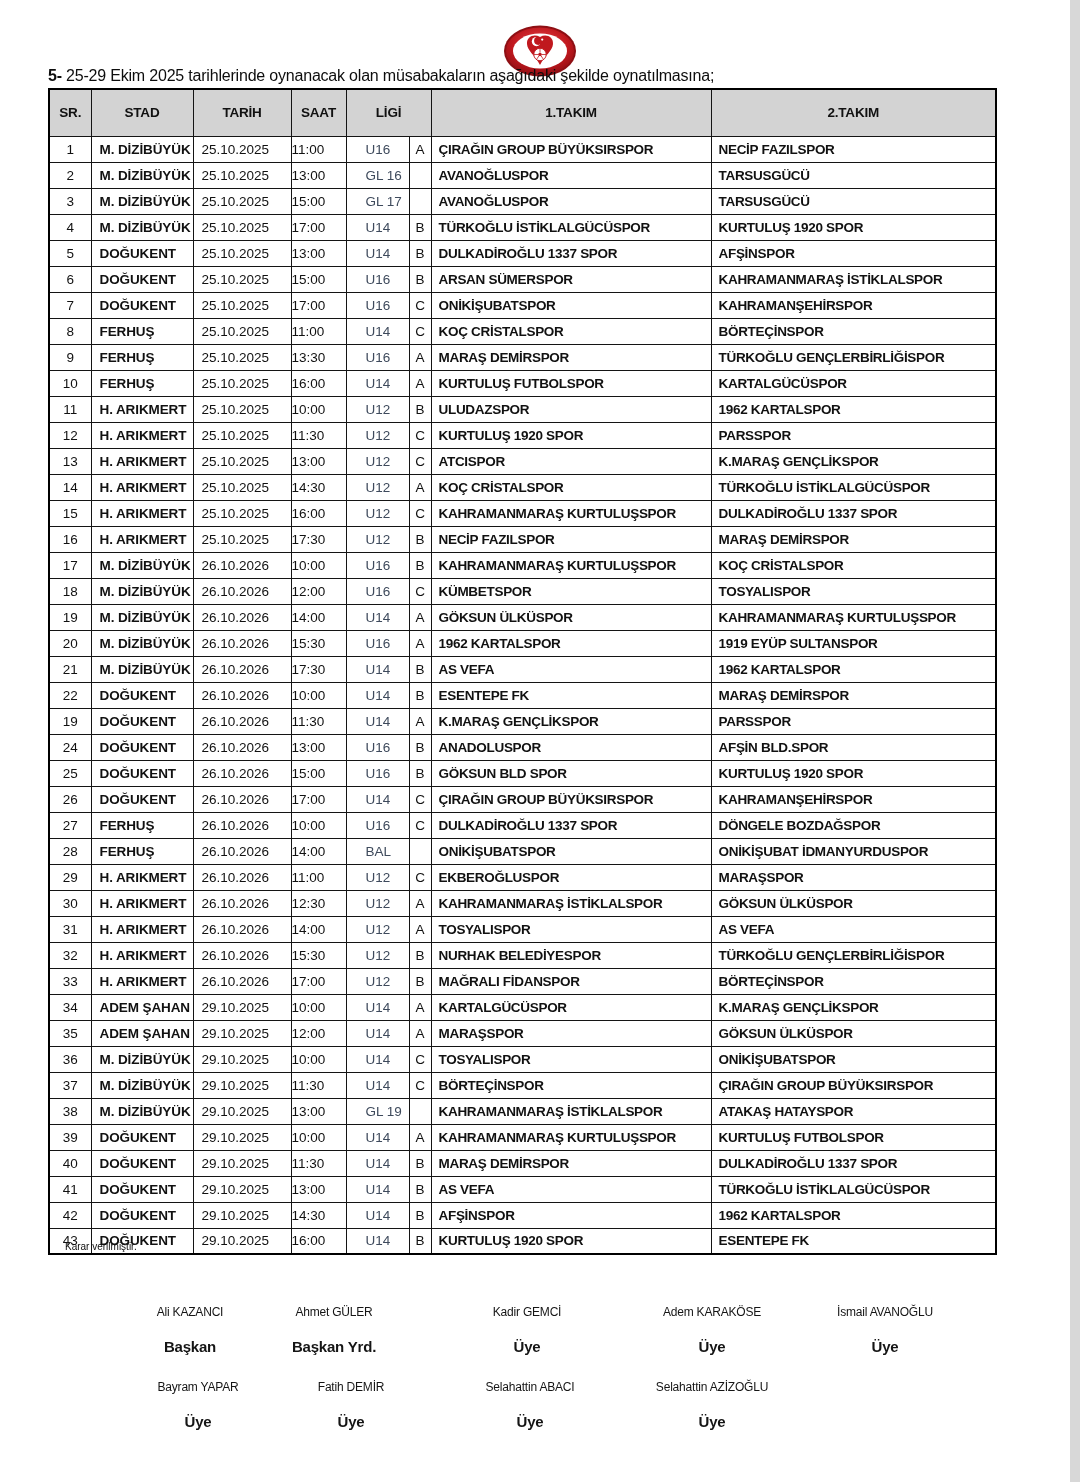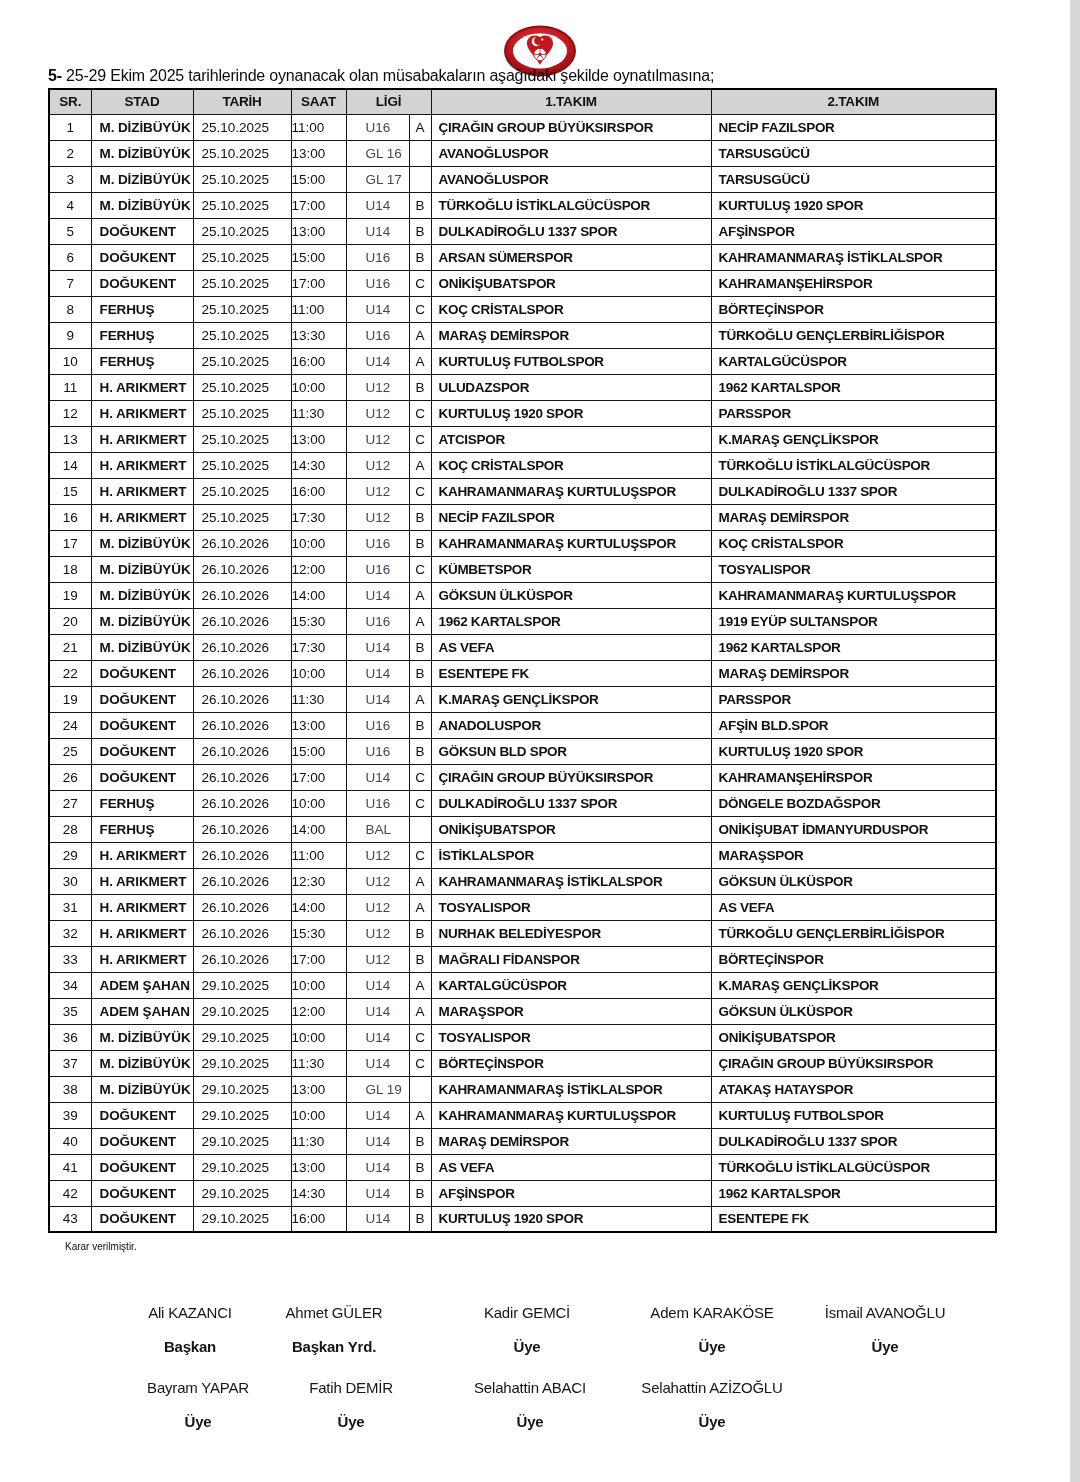--- a/index.html
+++ b/index.html
@@ -12,35 +12,35 @@
 
   .logo { position: absolute; left: 503px; top: 24px; width: 74px; height: 54px; }
 
   .doc-title { position: absolute; left: 48px; top: 67px; width: 960px; font-size: 16px; letter-spacing: -0.2px; color: #0d0d0d; }
   .doc-title .prefix { font-weight: bold; }
 
   table.schedule { position: absolute; left: 48px; top: 88px; width: 947px;
     border-collapse: collapse; table-layout: fixed; background: #fff;
     border: 2px solid #000; }
   table.schedule th, table.schedule td { border: 1px solid #141414; overflow: hidden; white-space: nowrap; }
-  table.schedule thead th { background: #d3d3d3; height: 25px; font-size: 13.5px; font-weight: bold; text-align: center; letter-spacing: -0.2px; }
+  table.schedule thead th { background: #d3d3d3; height: 47px; font-size: 13.5px; font-weight: bold; text-align: center; letter-spacing: -0.2px; }
   table.schedule tbody td { height: 26px; font-size: 13.5px; vertical-align: middle; }
 
   td.c-sr   { text-align: center; font-weight: 400; }
   td.c-stad { padding-left: 8px; font-size: 11px; font-weight: 600; letter-spacing: -0.1px; }
   td.c-date { padding-left: 8px; font-weight: 400; }
   td.c-saat { font-weight: 400; }
   td.c-lig  { padding-left: 19px; font-weight: 400; color: #3e4a5c; margin-top: 39px; }
   td.c-grp  { text-align: center; font-weight: 400; }
   td.c-team { padding-left: 7px; font-weight: bold; font-size: 13.5px; letter-spacing: -0.3px; }
 
   .karar { position: absolute; left: 65px; top: 1241px; font-size: 10px; color: #0d0d0d; }
 
   .sig-block { position: absolute; width: 172px; text-align: center; color: #151515; }
-  .sig-name { font-size: 15px; line-height: 19px; letter-spacing: -0.2px; }
+  .sig-name { font-size: 12px; line-height: 19px; letter-spacing: -0.2px; }
   .sig-role { font-size: 15px; line-height: 19px; margin-top: 15px; letter-spacing: -0.2px; font-weight: bold; }
 </style>
 </head>
 <body>
 
 <div class="page">
 
   <div class="edge-strip"></div>
 
   <div class="logo">
@@ -372,21 +372,21 @@
           <td class="c-team">ONİKİŞUBATSPOR</td>
           <td class="c-team">ONİKİŞUBAT İDMANYURDUSPOR</td>
         </tr>
         <tr>
           <td class="c-sr">29</td>
           <td class="c-stad">H. ARIKMERT</td>
           <td class="c-date">26.10.2026</td>
           <td class="c-saat">11:00</td>
           <td class="c-lig">U12</td>
           <td class="c-grp">C</td>
-          <td class="c-team">İSTİKLALSPOR</td>
+          <td class="c-team">EKBEROĞLUSPOR</td>
           <td class="c-team">MARAŞSPOR</td>
         </tr>
         <tr>
           <td class="c-sr">30</td>
           <td class="c-stad">H. ARIKMERT</td>
           <td class="c-date">26.10.2026</td>
           <td class="c-saat">12:30</td>
           <td class="c-lig">U12</td>
           <td class="c-grp">A</td>
           <td class="c-team">KAHRAMANMARAŞ İSTİKLALSPOR</td>

